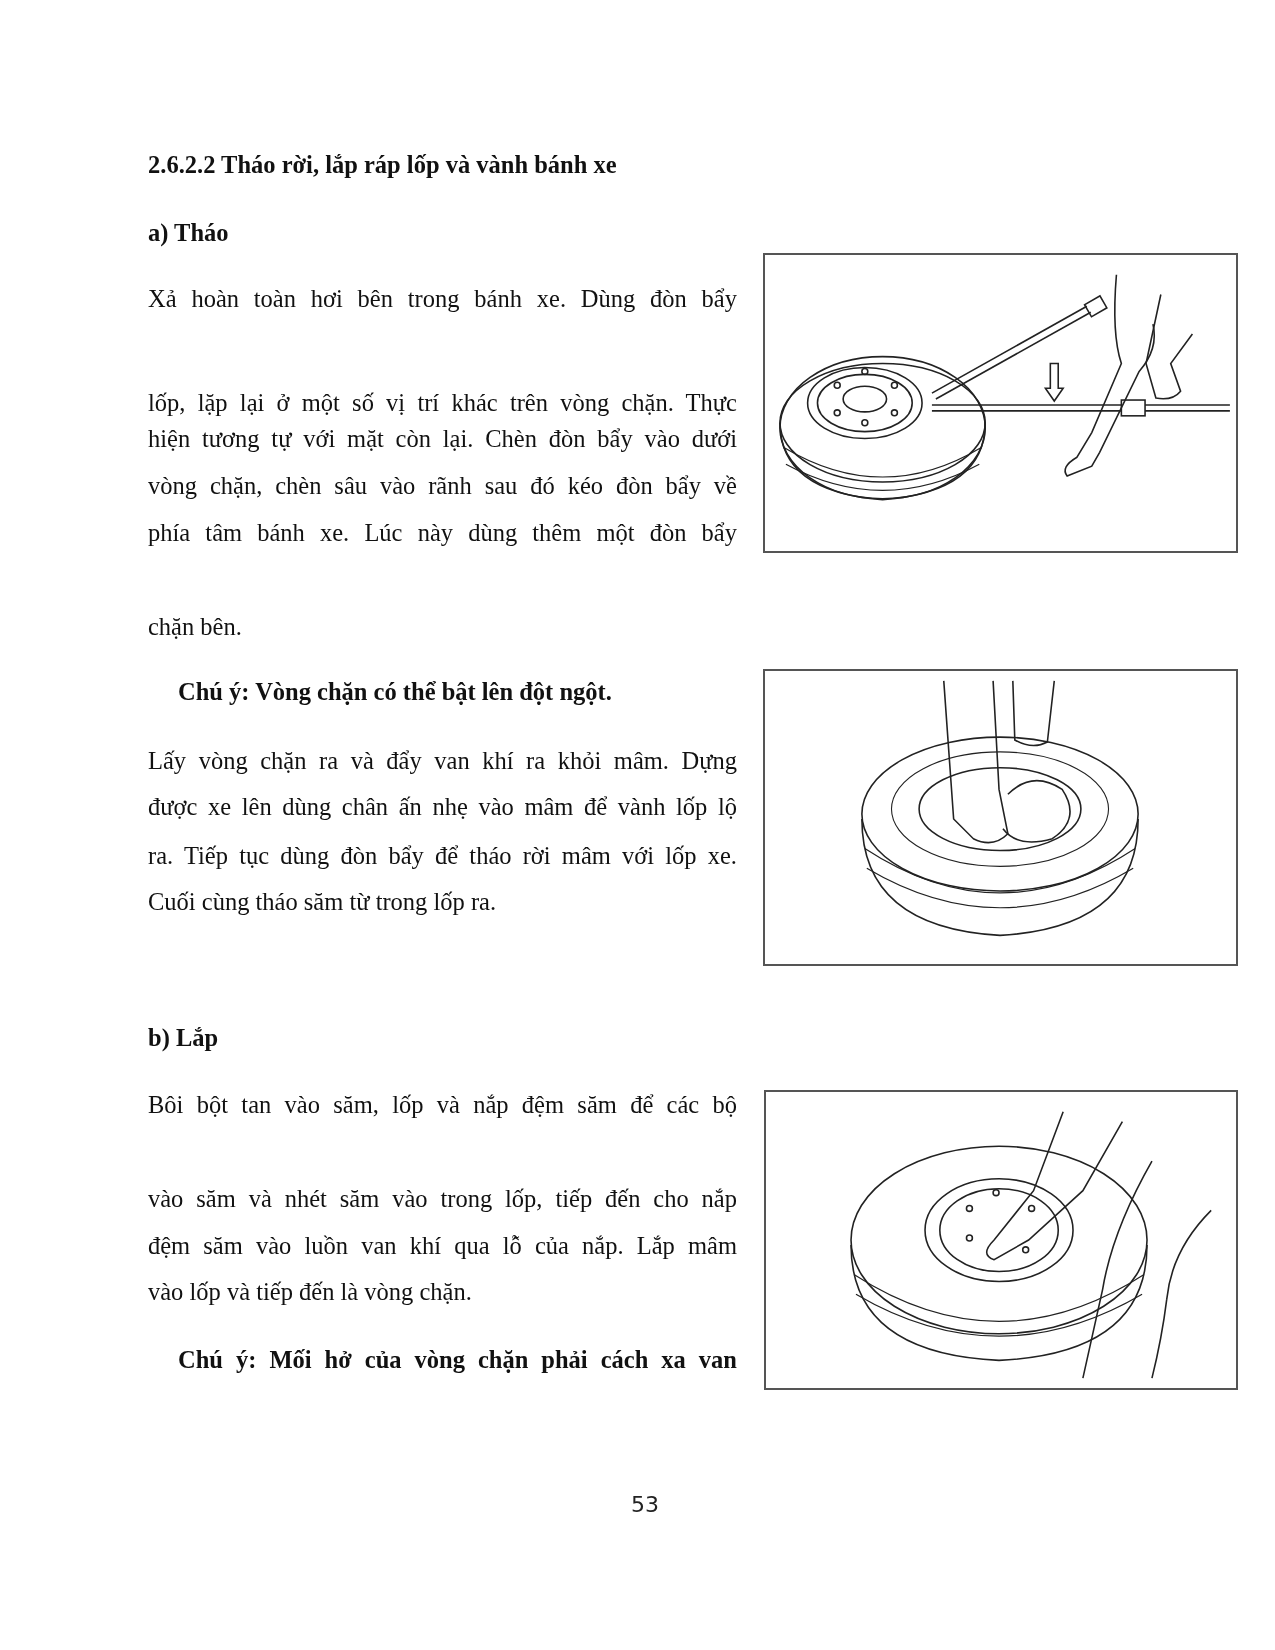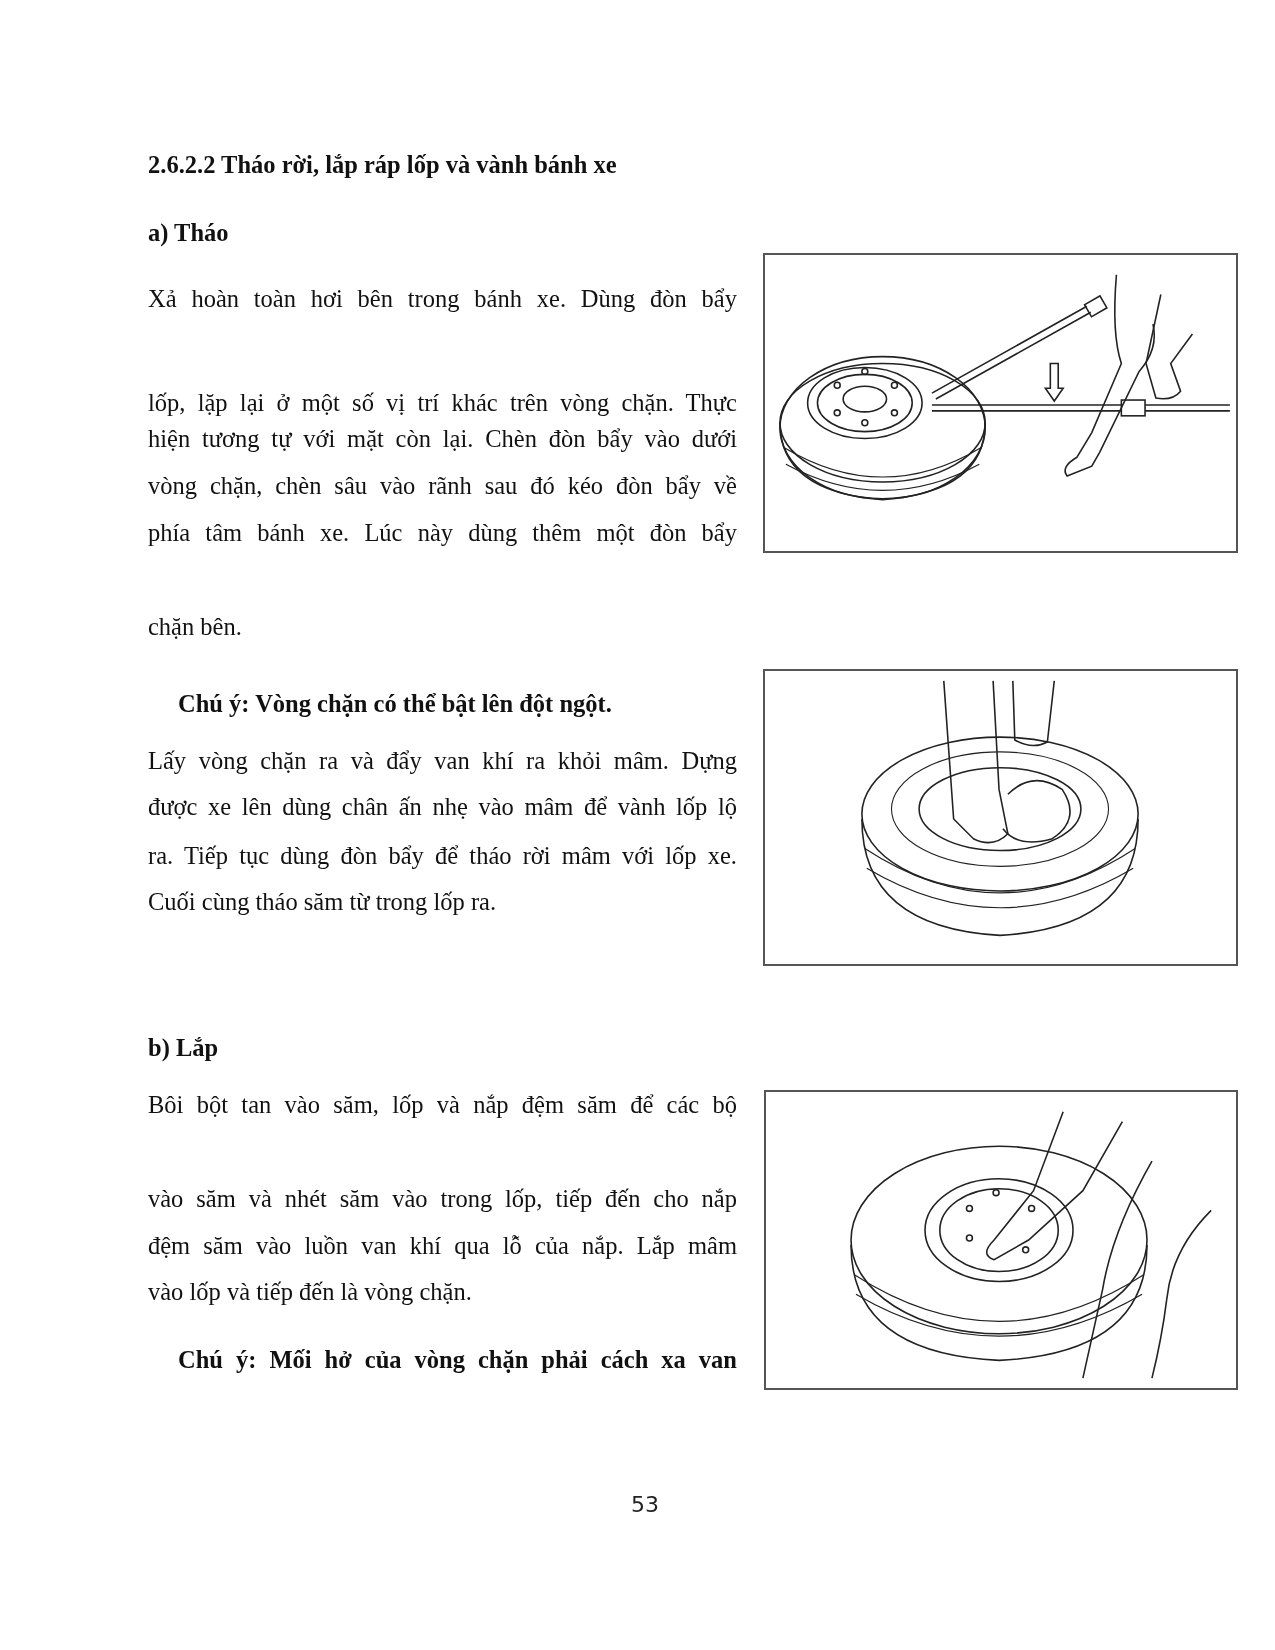--- a/index.html
+++ b/index.html
@@ -30,28 +30,28 @@
   <div class="ln bold" style="top:150px;">2.6.2.2 Tháo rời, lắp ráp lốp và vành bánh xe</div>
   <div class="ln bold" style="top:218px;">a) Tháo</div>
 
   <div class="ln j" style="top:284px;">Xả hoàn toàn hơi bên trong bánh xe. Dùng đòn bẩy</div>
   <div class="ln j" style="top:360px;margin-top:28px;">lốp, lặp lại ở một số vị trí khác trên vòng chặn. Thực</div>
   <div class="ln j" style="top:424px;">hiện tương tự với mặt còn lại. Chèn đòn bẩy vào dưới</div>
   <div class="ln j" style="top:471px;">vòng chặn, chèn sâu vào rãnh sau đó kéo đòn bẩy về</div>
   <div class="ln j" style="top:518px;">phía tâm bánh xe. Lúc này dùng thêm một đòn bẩy</div>
   <div class="ln" style="top:612px;">chặn bên.</div>
 
-  <div class="ln bold indent" style="top:677px;margin-top:12px;">Chú ý: Vòng chặn có thể bật lên đột ngột.</div>
+  <div class="ln bold indent" style="top:677px;">Chú ý: Vòng chặn có thể bật lên đột ngột.</div>
 
   <div class="ln j" style="top:746px;">Lấy vòng chặn ra và đẩy van khí ra khỏi mâm. Dựng</div>
   <div class="ln j" style="top:792px;">được xe lên dùng chân ấn nhẹ vào mâm để vành lốp lộ</div>
   <div class="ln j" style="top:841px;">ra. Tiếp tục dùng đòn bẩy để tháo rời mâm với lốp xe.</div>
   <div class="ln" style="top:887px;">Cuối cùng tháo săm từ trong lốp ra.</div>
 
-  <div class="ln bold" style="top:1023px;margin-top:10px;">b) Lắp</div>
+  <div class="ln bold" style="top:1023px;">b) Lắp</div>
 
   <div class="ln j" style="top:1090px;">Bôi bột tan vào săm, lốp và nắp đệm săm để các bộ</div>
   <div class="ln j" style="top:1184px;">vào săm và nhét săm vào trong lốp, tiếp đến cho nắp</div>
   <div class="ln j" style="top:1231px;">đệm săm vào luồn van khí qua lỗ của nắp. Lắp mâm</div>
   <div class="ln" style="top:1277px;">vào lốp và tiếp đến là vòng chặn.</div>
 
   <div class="ln bold j indent" style="top:1345px;">Chú ý: Mối hở của vòng chặn phải cách xa van</div>
 
   <div class="figure" style="left:763px; top:253px; width:475px; height:300px;">
     <svg viewBox="0 0 475 300" fill="none" stroke="#222" stroke-width="1.6">

